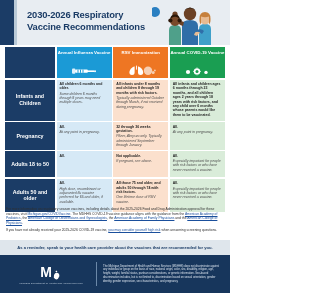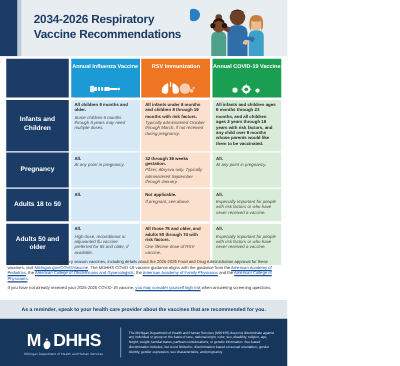--- a/index.html
+++ b/index.html
@@ -151,21 +151,21 @@
   }
 </style>
 </head>
 <body>
 
 <div class="page">
 
   <div class="header">
     <div class="header-bar-dark"></div>
     <div class="header-bar-accent"></div>
-    <div class="header-title">2034-2026 Respiratory Vaccine Recommendations</div>
+    <div class="header-title">2030-2026 Respiratory Vaccine Recommendations</div>
     <div class="header-art">
       <svg viewBox="0 0 78 45" width="78" height="45" xmlns="http://www.w3.org/2000/svg">
         <rect width="78" height="45" fill="#e8edf2"></rect>
 
         <circle cx="3" cy="12" r="5" fill="#2a7fc1"></circle>
 
         <path d="M30 45 L30 26 Q30 20 38 20 Q46 20 46 26 L46 45 Z" fill="#2f6ea8"></path>
         <circle cx="38" cy="14" r="6.2" fill="#6b4024"></circle>
         <path d="M32.2 10.5 Q38 6 43.8 10.5 Q42 8 38 7.6 Q34 8 32.2 10.5 Z" fill="#241409"></path>
 
@@ -316,21 +316,20 @@
   <div class="bottom">
     <div class="logo">
       <div class="logo-main">
         <span>M</span>
         <span style="display:inline-block;width:9px;height:11px;margin:0 0.5px;">
           <svg width="9" height="11" viewBox="0 0 9 11" xmlns="http://www.w3.org/2000/svg">
             <path d="M2.2 0.6 L3.4 2.6 L4.6 1.4 L5.4 2.8 L4.2 3.6 Z" fill="#ffffff"></path>
             <path d="M3.1 4.2 Q5.4 3.4 6.6 4.4 Q7.8 5.6 7.2 7.6 Q6.4 10.2 4.3 10.4 Q2.4 10.2 1.9 8.2 Q1.5 5.6 3.1 4.2 Z" fill="#ffffff"></path>
           </svg>
         </span>
-        <span>DHHS</span>
       </div>
       <div class="logo-sub">Michigan Department of Health and Human Services</div>
     </div>
     <div class="divider"></div>
     <div class="disclaimer">The Michigan Department of Health and Human Services (MDHHS) does not discriminate against any individual or group on the basis of race, national origin, color, sex, disability, religion, age, height, weight, familial status, partisan considerations, or genetic information. Sex-based discrimination includes, but is not limited to, discrimination based on sexual orientation, gender identity, gender expression, sex characteristics, and pregnancy.</div>
   </div>
 
 </div>
 
 </body></html>

